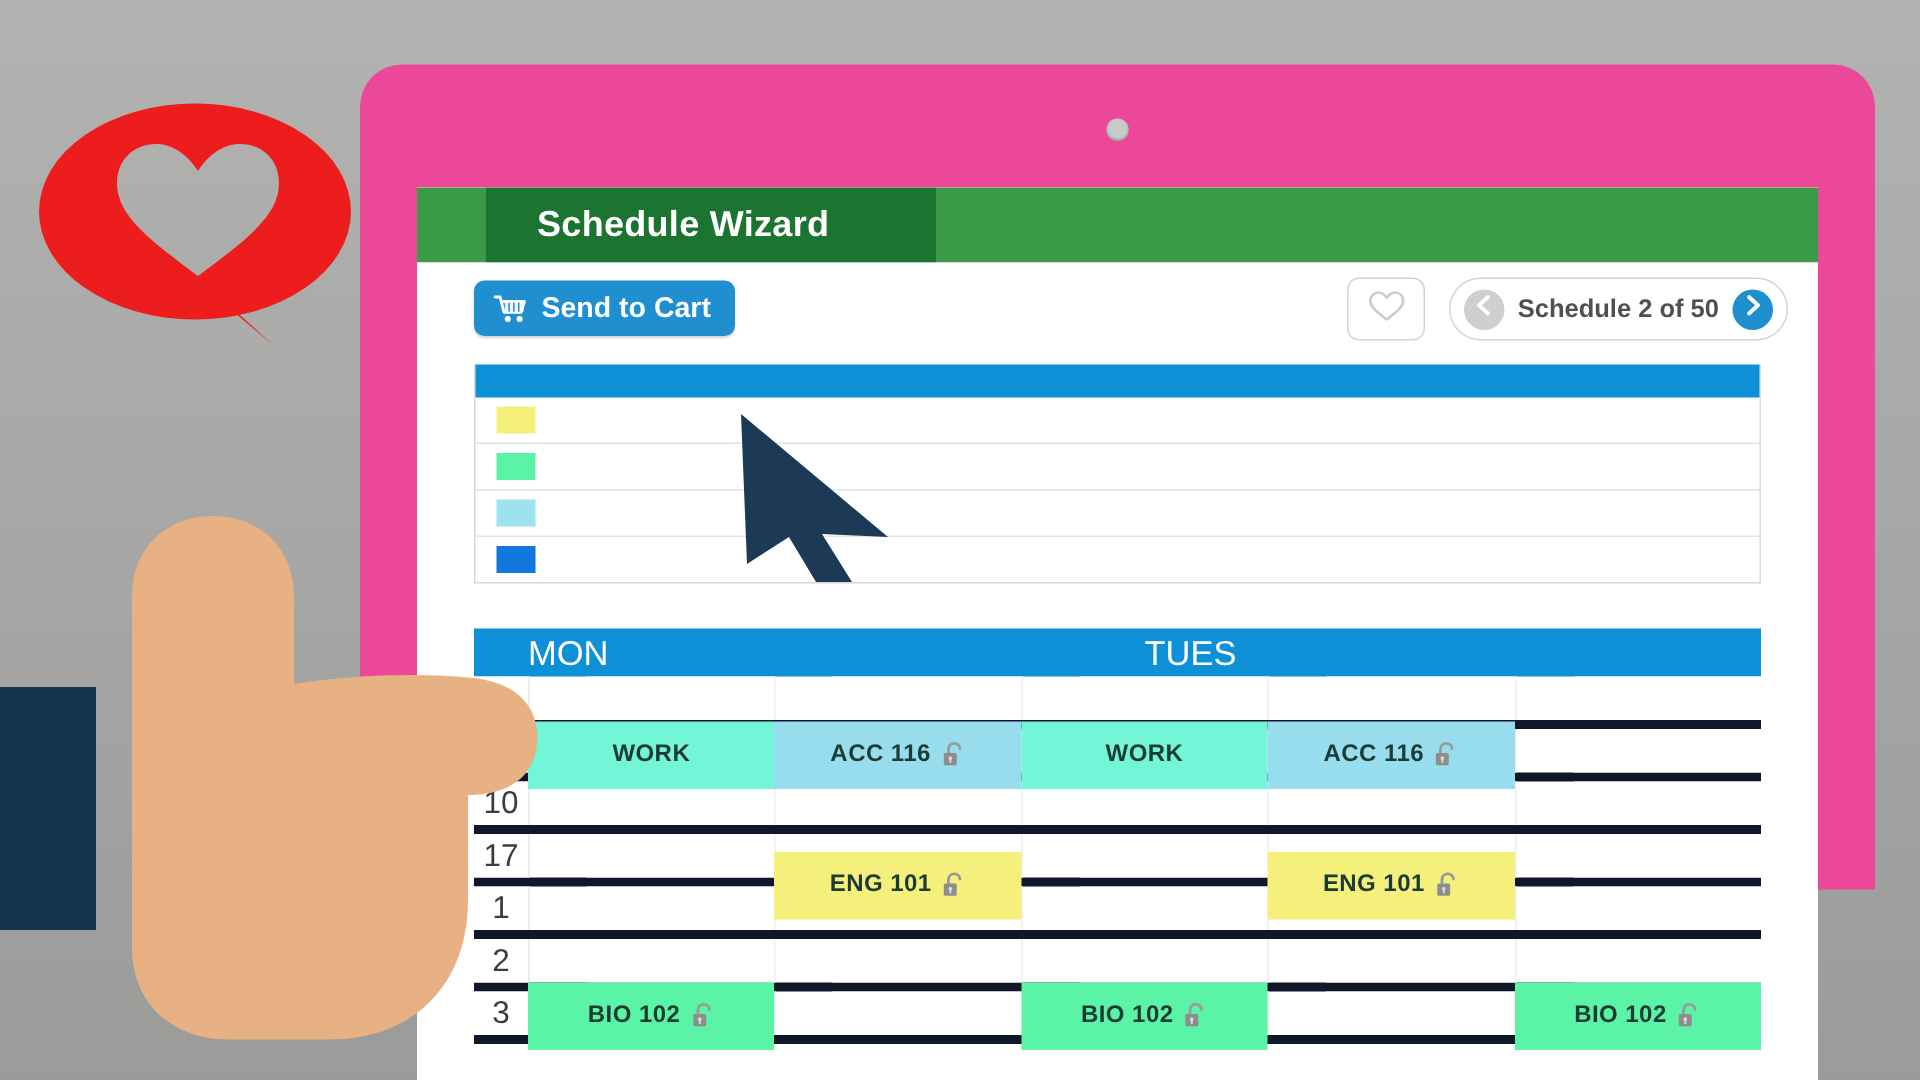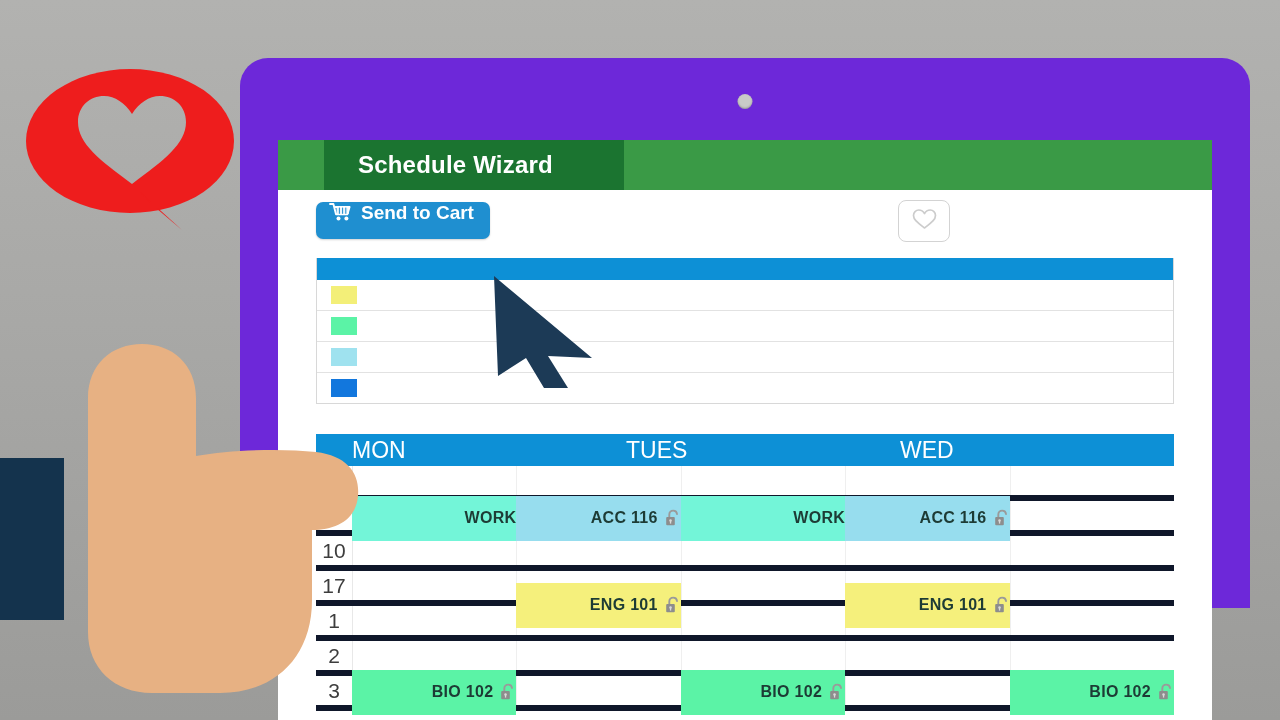--- a/index.html
+++ b/index.html
@@ -10,22 +10,22 @@
   }
   
   #navy-block{
     position:absolute;left:0;top:458px;width:64px;height:162px;
     background:#14334d;
   }
   
   #speech-bubble{position:absolute;left:22px;top:62px;width:220px;height:185px;}
   
   #laptop{
-    position:absolute;left:240px;top:58px;width:1010px;height:550px;
-    background:#6d28d9;border-radius:28px 28px 0 0;
+    position:absolute;left:240px;top:43px;width:1010px;height:550px;
+    background:#ec4899;border-radius:28px 28px 0 0;
   }
   #webcam{
     position:absolute;left:50%;top:36px;transform:translateX(-50%);
     width:15px;height:15px;border-radius:50%;
     background:#c9cbc8;box-shadow:inset 0 -1px 2px rgba(0,0,0,.25);
   }
   #screen{
     position:absolute;left:38px;top:82px;width:934px;height:602px;
     background:#ffffff;overflow:hidden;
   }
@@ -40,21 +40,21 @@
     position:relative;z-index:2;margin-left:80px;color:#ffffff;
     font-size:24px;font-weight:bold;letter-spacing:.2px;
   }
   
   #toolbar{
     height:62px;background:#ffffff;position:relative;
   }
   #send-to-cart{
     position:absolute;left:38px;top:12px;height:37px;
     background:#1f8fd0;border-radius:7px;color:#fff;
-    display:flex;align-items:flex-start;padding:0 16px 0 13px;
+    display:flex;align-items:center;padding:0 16px 0 13px;
     font-size:19px;font-weight:bold;cursor:pointer;
     box-shadow:0 1px 2px rgba(0,0,0,.18);
   }
   #send-to-cart .cart-ico{margin-right:8px;display:flex;align-items:center;}
   #fav-btn{
     position:absolute;right:262px;top:10px;width:50px;height:40px;
     border:1px solid #d3d3d3;border-radius:8px;background:#fff;
     display:flex;align-items:center;justify-content:center;cursor:pointer;
   }
   #sched-nav{
@@ -96,21 +96,21 @@
   .cal-row .gutter{
     width:36px;flex:0 0 auto;font-size:21px;color:#3d3d3d;
     display:flex;align-items:center;justify-content:center;
     border-right:1px solid #e8e8e8;background:#fff;
   }
   .cal-row .cell{flex:1 1 0;border-right:1px solid #efefef;background:#fff;}
   .cal-row .cell:last-child{border-right:none;}
   
   #events{position:absolute;left:36px;top:0;right:0;bottom:0;}
   .ev{
-    position:absolute;display:flex;align-items:center;justify-content:flex-end;
+    position:absolute;display:flex;align-items:center;justify-content:center;
     font-size:16px;font-weight:bold;color:#1d3b35;gap:7px;letter-spacing:.3px;
   }
   .lock{display:inline-flex;align-items:center;}
   
   #hand{position:absolute;left:80px;top:338px;width:280px;height:365px;}
   #cursor{position:absolute;left:482px;top:272px;width:125px;height:118px;}
 </style>
 </head>
 <body>
 
@@ -165,20 +165,37 @@
       </div>
 
       <div id="fav-btn">
         <span>
           <svg width="27" height="24" viewBox="0 0 27 24">
             <path d="M13.5 21 C 6.5 15.5, 2.5 12.6, 2.5 8.4 C 2.5 5.3, 4.9 3, 7.8 3 C 10 3, 12.3 4.4, 13.5 6.6 C 14.7 4.4, 17 3, 19.2 3 C 22.1 3, 24.5 5.3, 24.5 8.4 C 24.5 12.6, 20.5 15.5, 13.5 21 Z" fill="none" stroke="#cccccc" stroke-width="1.7" stroke-linejoin="round"></path>
           </svg>
         </span>
       </div>
 
+      <div id="sched-nav">
+        <span class="arrow-btn arrow-prev">
+          <span>
+            <svg width="17" height="17" viewBox="0 0 17 17">
+              <path d="M11 3 L5 8.5 L11 14" fill="none" stroke="#ffffff" stroke-width="2.6" stroke-linecap="round" stroke-linejoin="round"></path>
+            </svg>
+          </span>
+        </span>
+        <span class="nav-label">Schedule 2 of 50</span>
+        <span class="arrow-btn arrow-next">
+          <span>
+            <svg width="17" height="17" viewBox="0 0 17 17">
+              <path d="M6 3 L12 8.5 L6 14" fill="none" stroke="#ffffff" stroke-width="2.6" stroke-linecap="round" stroke-linejoin="round"></path>
+            </svg>
+          </span>
+        </span>
+      </div>
     </div>
 
     <div id="course-table">
       <div id="course-head"></div>
       <div id="course-rows">
           <div class="course-row">
             <span class="c-swatch" style="background:#f3ef78"></span>
             <span class="c-name"></span>
             <span class="c-num"></span>
             <span class="c-sec"></span>
@@ -214,21 +231,20 @@
             <span class="c-time"></span>
           </div>
         </div>
     </div>
 
     <div id="calendar">
       <div id="cal-head">
         <div class="gutter"></div>
       <div class="dayhead">MON</div>
           <div class="dayhead">TUES</div>
-          <div class="dayhead">WED</div>
         </div>
       <div id="cal-body">
         <div id="cal-rows">
             <div class="cal-row">
               <div class="gutter">8</div>
               <div class="cell"></div>
               <div class="cell"></div>
               <div class="cell"></div>
               <div class="cell"></div>
               <div class="cell"></div>

